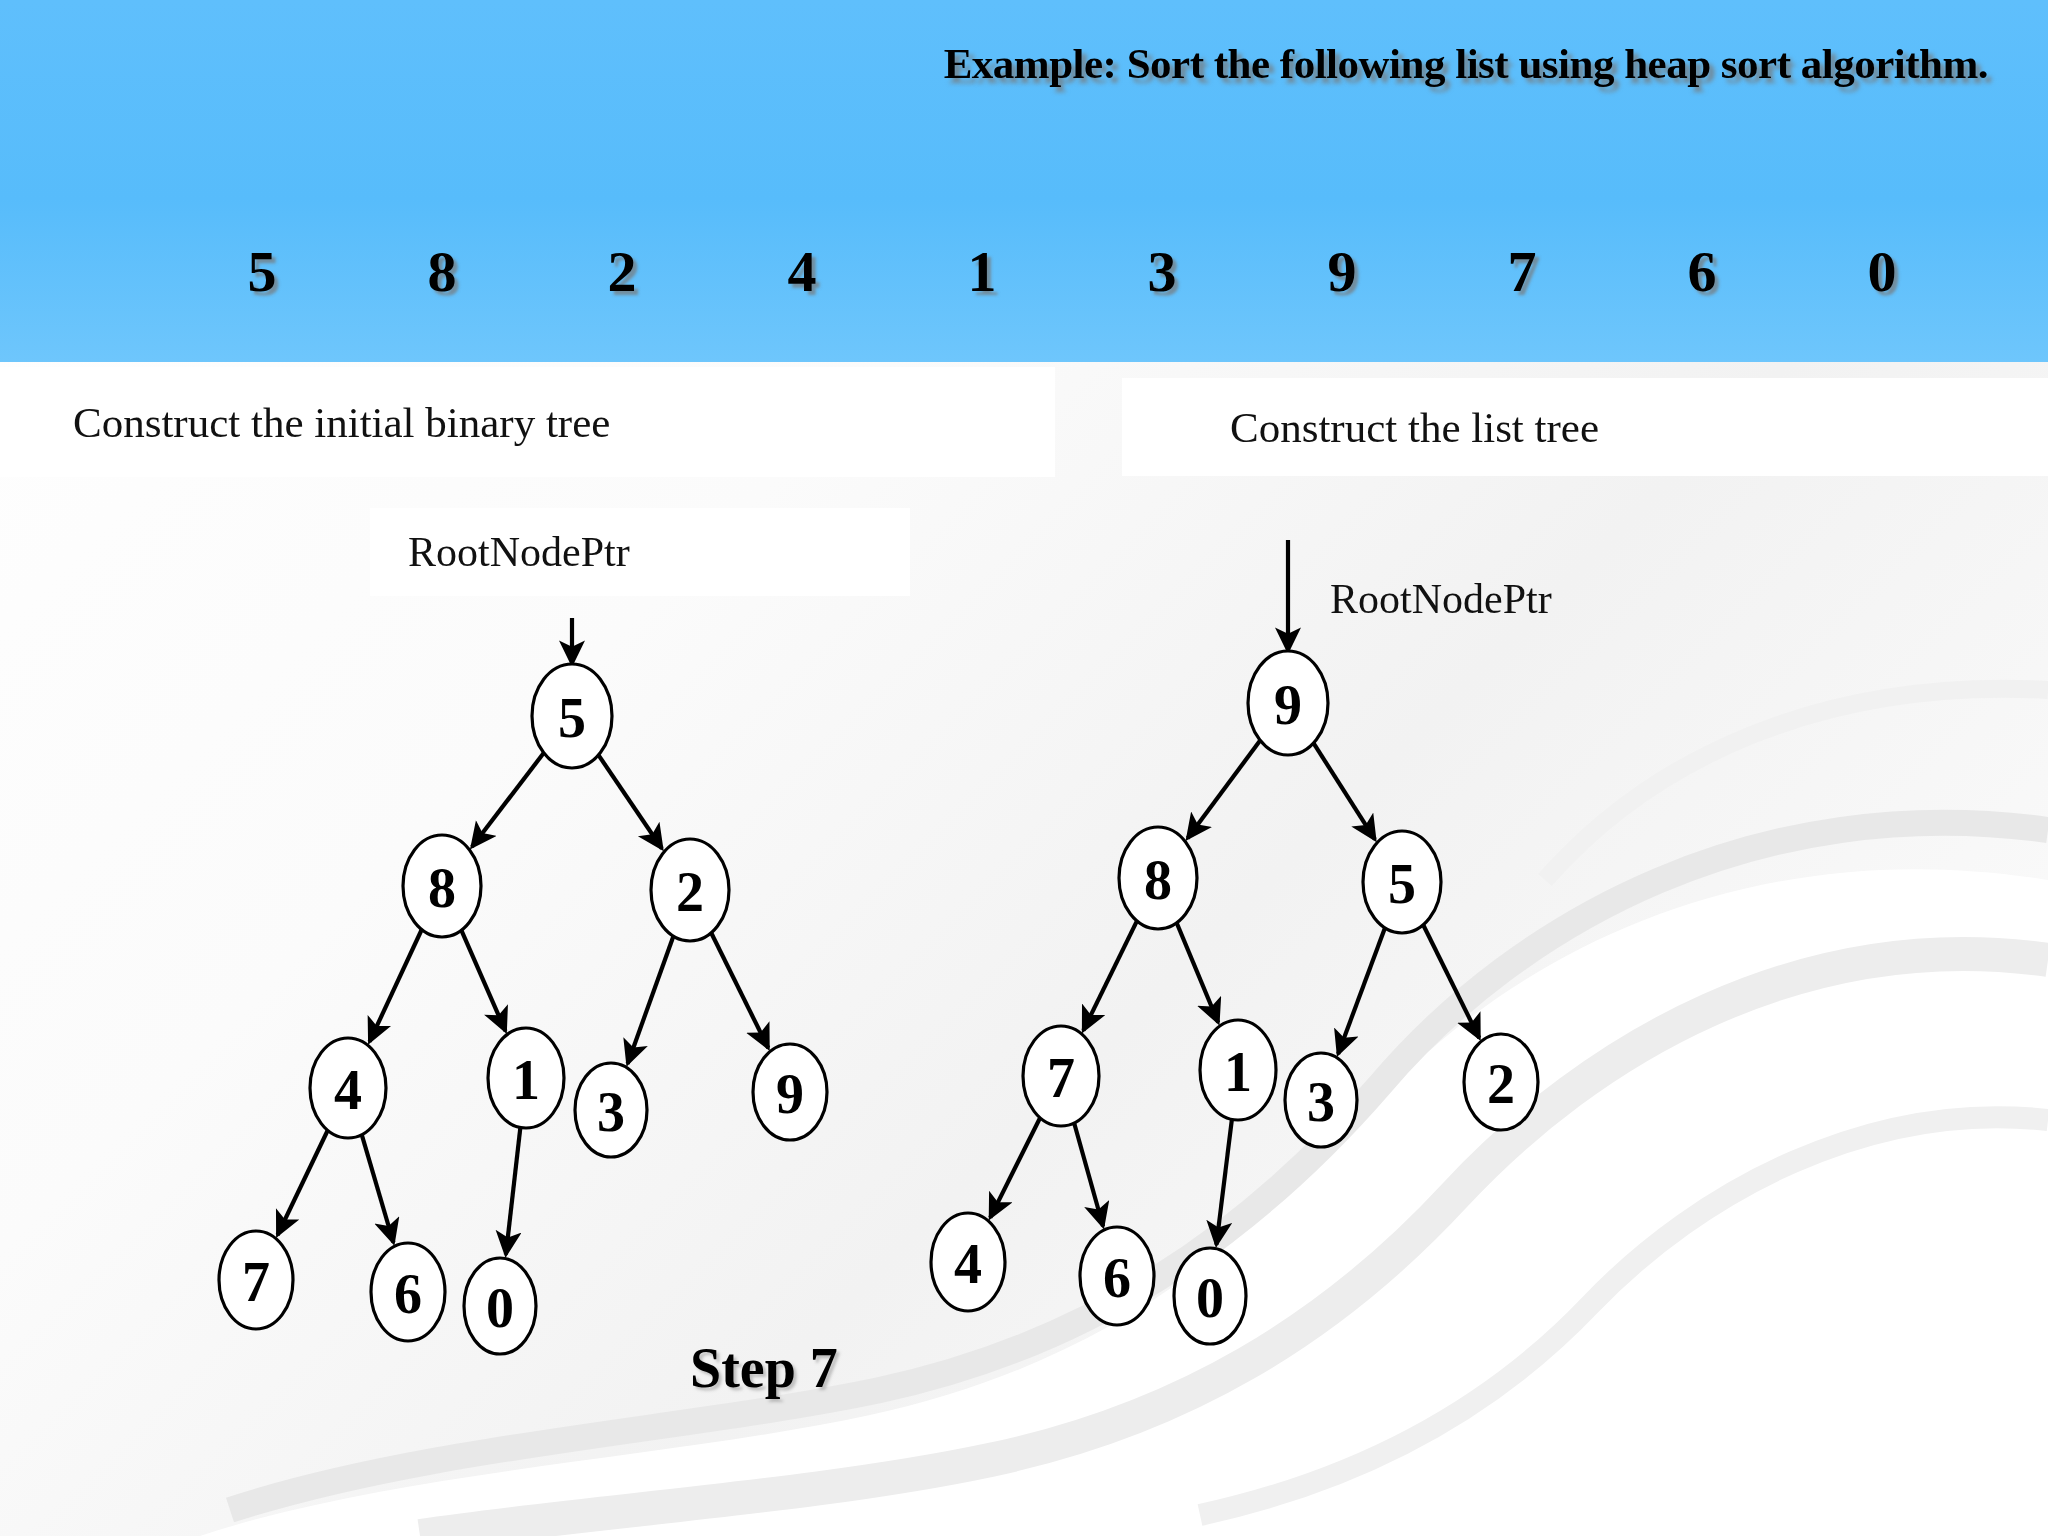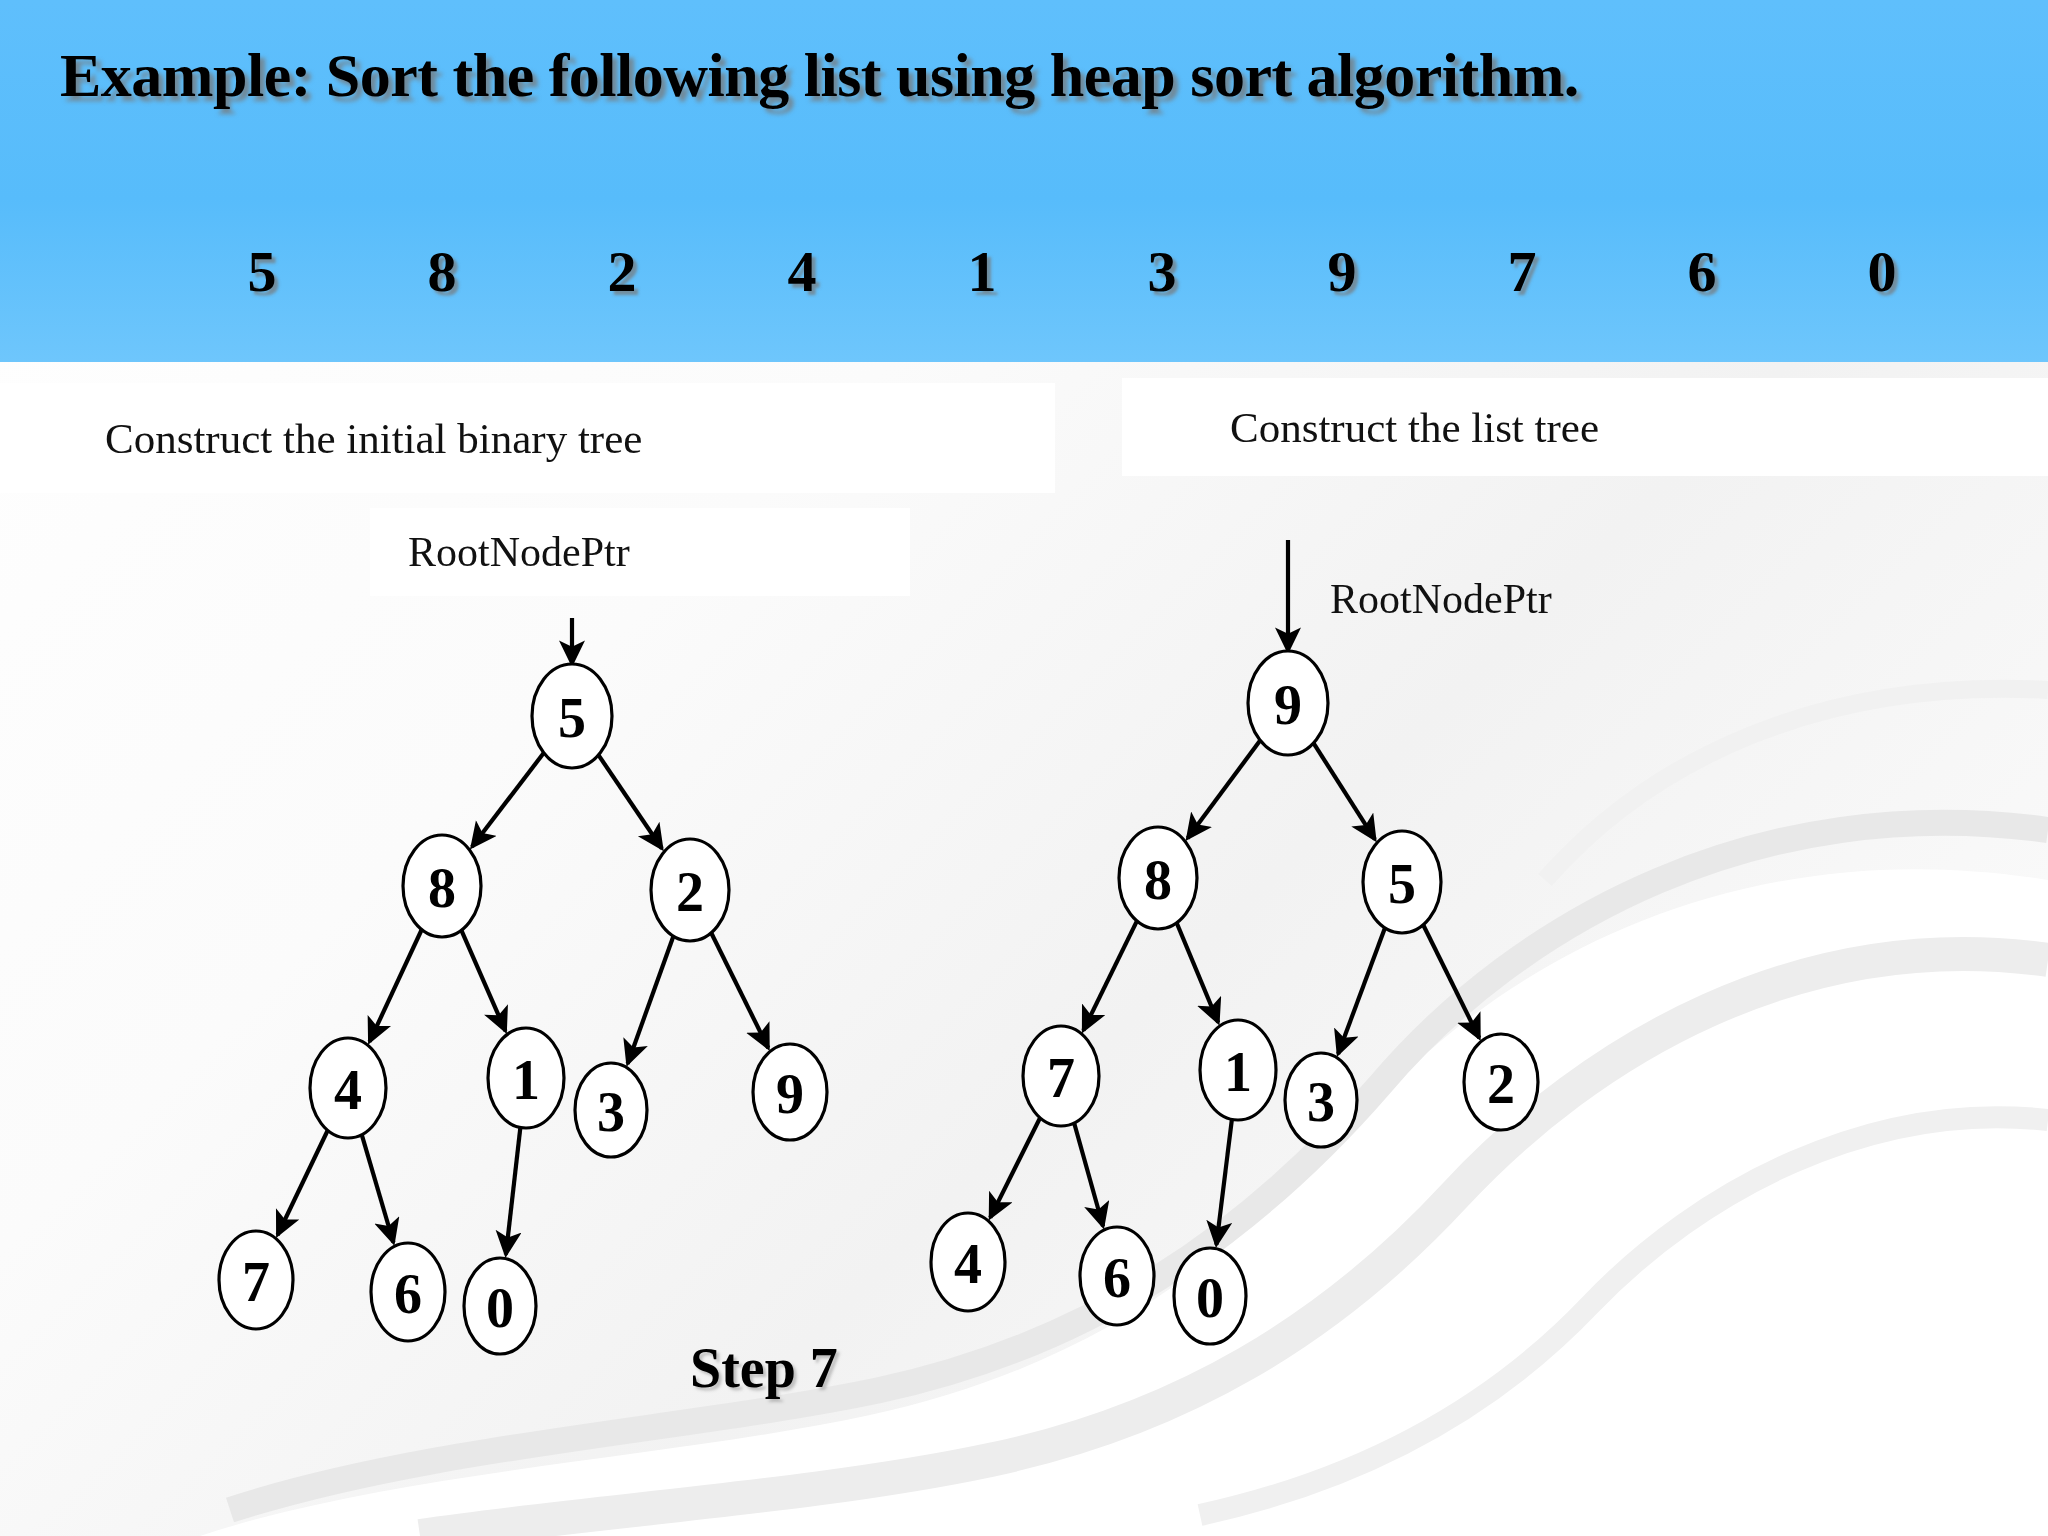--- a/index.html
+++ b/index.html
@@ -31,24 +31,24 @@
     width: 2048px;
     height: 362px;
     background: #5bbdfb;
     background: linear-gradient(180deg, #5fbffc 0%, #57bcfb 55%, #6ec6fc 100%);
   }
   .title {
     position: absolute;
     left: 60px;
     top: 38px;
     width: 1928px;
-    text-align: left;
+    text-align: right;
     font-family: "Liberation Serif", serif;
     font-weight: bold;
-    font-size: 62px;
+    font-size: 43px;
     line-height: 1.22;
     color: #000000;
     text-shadow: 5px 5px 4px rgba(120,120,120,0.75);
     letter-spacing: -0.5px;
   }
   .numbers-row {
     position: absolute;
     left: 232px;
     top: 238px;
     width: 1680px;
@@ -72,25 +72,25 @@
     background: #ffffff;
     display: flex;
     align-items: center;
     justify-content: center;
     font-family: "Liberation Serif", serif;
     font-size: 43px;
     color: #111;
   }
   #caption-left {
     left: 0;
-    top: 383px;
+    top: 367px;
     width: 1055px;
     height: 110px;
     justify-content: flex-start;
-    padding-left: 105px;
+    padding-left: 73px;
     box-sizing: border-box;
   }
   #caption-right {
     left: 1122px;
     top: 378px;
     width: 926px;
     height: 98px;
     justify-content: flex-start;
     padding-left: 108px;
     box-sizing: border-box;

